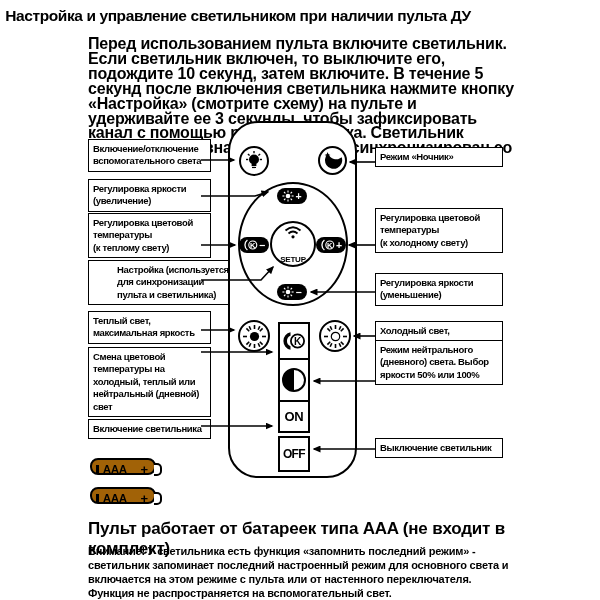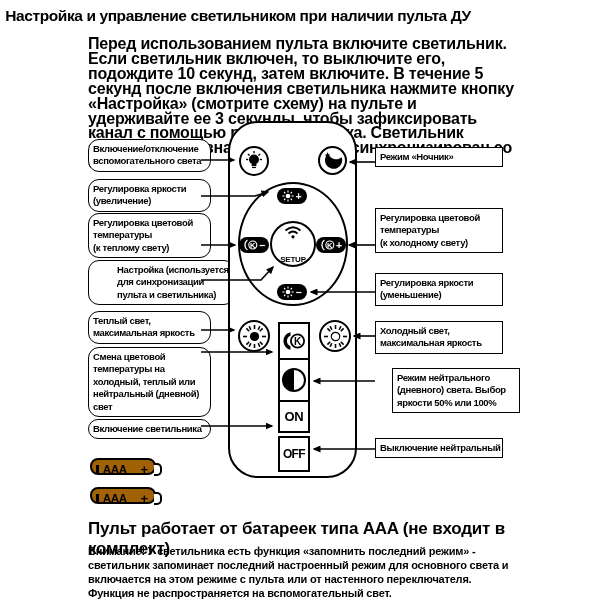--- a/index.html
+++ b/index.html
@@ -24,26 +24,26 @@
   .warning{
     left:88px;top:545px;width:432px;
     font-size:11px;font-weight:700;line-height:13.9px;letter-spacing:-0.2px;
   }
   
   .callout{
     position:absolute;border:1px solid #000;background:#fff;
     padding:3px 4px;font-size:9.5px;font-weight:700;line-height:12.4px;
     letter-spacing:-0.35px;white-space:pre;
   }
-  .cl{left:88px;width:113px;border-radius:11px;}
+  .cl{left:88px;width:113px;}
   .cr{left:375px;width:118px;}
   .cl1{top:139px;} .cl2{top:179px;} .cl3{top:213px;} .cl4{top:260px;padding-left:28px;}
   .cl5{top:311px;} .cl6{top:347px;} .cl7{top:419px;}
   .cr1{top:147px;} .cr2{top:208px;} .cr3{top:273px;} .cr4{top:321px;}
-  .cr5{top:368px;margin-left:17px;} .cr6{top:438px;}
+  .cr5{top:340px;} .cr6{top:438px;}
   
   .remote{
     left:228px;top:121px;width:129px;height:357px;box-sizing:border-box;
     border:2px solid #000;border-radius:30px;background:#fff;
   }
   .circ{box-sizing:border-box;border:2px solid #000;border-radius:50%;
     background:#fff;display:flex;align-items:center;justify-content:center;}
   .bulb-btn{left:239px;top:146px;width:30px;height:30px;}
   .moon-btn{left:318px;top:146px;width:29px;height:29px;}
   .dpad{left:238px;top:182px;width:110px;height:124px;box-sizing:border-box;
@@ -120,21 +120,21 @@
 <div class="callout cr cr2">Регулировка цветовой
 температуры
 (к холодному свету)</div>
 <div class="callout cr cr3">Регулировка яркости
 (уменьшение)</div>
 <div class="callout cr cr4">Холодный свет,
 максимальная яркость</div>
 <div class="callout cr cr5">Режим нейтрального
 (дневного) света. Выбор
 яркости 50% или 100%</div>
-<div class="callout cr cr6">Выключение нейтральный</div>
+<div class="callout cr cr6">Выключение светильник</div>
 
 <div class="abs remote"></div>
 
 <div class="abs circ bulb-btn">
   <svg width="22" height="22" viewBox="0 0 22 22">
     <circle cx="11" cy="9.5" r="5" fill="#000"></circle>
     <path d="M8.6 13.5 h4.8 v2.6 h-4.8 z" fill="#000"></path>
     <line x1="9" y1="17.5" x2="13" y2="17.5" stroke="#000" stroke-width="1.2"></line>
     <line x1="11" y1="1" x2="11" y2="3.2" stroke="#000" stroke-width="1.4"></line>
     <line x1="3" y1="9.5" x2="5.2" y2="9.5" stroke="#000" stroke-width="1.4"></line>

